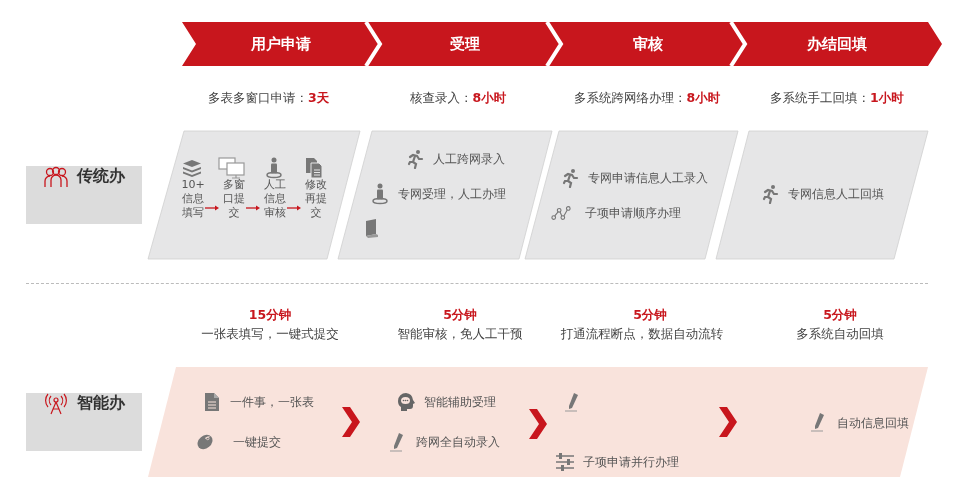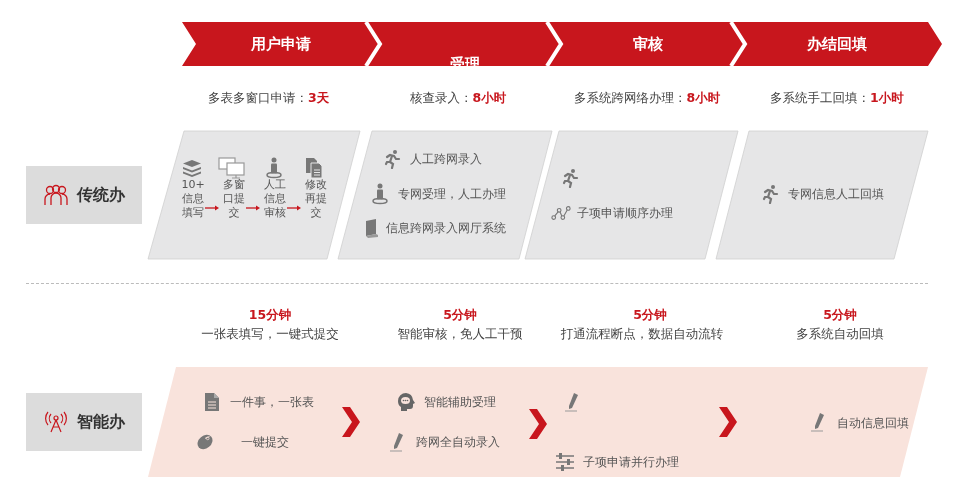--- a/index.html
+++ b/index.html
@@ -5,21 +5,21 @@
   html, body { margin:0; padding:0; background:#ffffff; }
   body { width:962px; height:496px; position:relative; overflow:hidden;
          font-family:"DejaVu Sans","Liberation Sans",sans-serif; color:#444; }
   .abs { position:absolute; }
   .stage-svg { position:absolute; left:0; top:0; }
   .stage-label { position:absolute; top:22px; height:44px; line-height:44px;
                  color:#fff; font-weight:bold; font-size:15px; text-align:center; }
   .duration { position:absolute; top:90px; font-size:12.5px; color:#444; white-space:nowrap; }
   .duration .val { color:#c8161d; font-weight:bold; }
   .row-label { position:absolute; left:26px; width:116px; height:58px; background:#dcdcdc;
-               display:flex; align-items:center; justify-content:center; font-size:16px;
+               display:flex; justify-content:center; font-size:16px;
                font-weight:bold; color:#333; gap:8px; }
   .item { position:absolute; display:flex; align-items:center; gap:8px;
           font-size:12px; color:#555; white-space:nowrap; }
   .icon { display:inline-flex; width:20px; height:20px; align-items:center; justify-content:center; }
   .step-col { position:absolute; top:178px; width:30px; text-align:center; font-size:11px;
               color:#555; line-height:14px; }
   .small-arrow { position:absolute; top:204px; width:16px; height:8px; }
   .divider { position:absolute; left:26px; top:283px; width:902px; border-top:1px dashed #bbb; }
   .time { position:absolute; top:307px; font-size:12.5px; font-weight:bold; color:#c8161d; text-align:center; }
   .desc { position:absolute; top:326px; font-size:12.5px; color:#444; text-align:center; white-space:nowrap; }
@@ -40,21 +40,21 @@
 
   <polygon points="184,131 360,131 327,259 148,259" fill="#e6e6e7" stroke="#cfcfcf" stroke-width="0.8"></polygon>
   <polygon points="372,131 552,131 519,259 338,259" fill="#e6e6e7" stroke="#cfcfcf" stroke-width="0.8"></polygon>
   <polygon points="559,131 738,131 705,259 525,259" fill="#e6e6e7" stroke="#cfcfcf" stroke-width="0.8"></polygon>
   <polygon points="749,131 928,131 894,259 716,259" fill="#e6e6e7" stroke="#cfcfcf" stroke-width="0.8"></polygon>
 
   <polygon points="176,367 928,367 900,477 148,477" fill="#f9e3dc"></polygon>
 </svg>
 
 <div class="stage-label" style="left:196px;width:170px;">用户申请</div>
-<div class="stage-label" style="left:380px;width:170px;margin-top:20px;">受理</div>
+<div class="stage-label" style="left:380px;width:170px;">受理</div>
 <div class="stage-label" style="left:561px;width:174px;">审核</div>
 <div class="stage-label" style="left:745px;width:184px;">办结回填</div>
 
 <div class="duration" style="left:208px;text-align:center;"><span>多表多窗口申请：</span><span class="val">3天</span></div>
 <div class="duration" style="left:410px;"><span>核查录入：</span><span class="val">8小时</span></div>
 <div class="duration" style="left:574px;"><span>多系统跨网络办理：</span><span class="val">8小时</span></div>
 <div class="duration" style="left:770px;"><span>多系统手工回填：</span><span class="val">1小时</span></div>
 
 <div class="row-label" style="top:166px;">
   <span class="icon" style="width:26px;height:22px;">
@@ -137,21 +137,21 @@
 <svg class="small-arrow" style="left:287px;">
     <path d="M0 4h11" stroke="#c8161d" stroke-width="1.3"></path>
     <path d="M10 1.5l4 2.5-4 2.5z" fill="#c8161d"></path>
   </svg>
 <div class="step-col" style="left:301px;">
   <div>修改</div>
     <div>再提</div>
     <div>交</div>
 </div>
 
-<div class="item" style="left:382px;top:149px;">
+<div class="item" style="left:405px;top:149px;">
   <span class="icon">
     <svg width="20" height="20" viewBox="0 0 20 20">
         <g fill="none" stroke="#777" stroke-width="2.2" stroke-linecap="round">
           <path d="M8 6l4 1 2 3 3 0"></path>
           <path d="M10 7l-2 6 3 2-1 4"></path>
           <path d="M8 13l-3 0-1 2"></path>
           <path d="M8 6l-3 2"></path>
         </g>
         <circle cx="13" cy="3" r="2" fill="#777"></circle>
       </svg>
@@ -170,37 +170,37 @@
   </span>
   <span>专网受理，人工办理</span>
 </div>
 <div class="item" style="left:362px;top:218px;gap:4px;">
   <span class="icon">
     <svg width="16" height="20" viewBox="0 0 16 20">
         <path d="M2 3l10-2v15l-10 2z" fill="#777"></path>
         <path d="M2 18l10-2 2 1v2l-10 1z" fill="#999"></path>
       </svg>
   </span>
-  <span>信息跨网录入网厅系统</span>
 </div>
 
 <div class="item" style="left:560px;top:168px;">
   <span class="icon">
     <svg width="20" height="20" viewBox="0 0 20 20">
         <g fill="none" stroke="#777" stroke-width="2.2" stroke-linecap="round">
           <path d="M8 6l4 1 2 3 3 0"></path>
           <path d="M10 7l-2 6 3 2-1 4"></path>
           <path d="M8 13l-3 0-1 2"></path>
           <path d="M8 6l-3 2"></path>
         </g>
         <circle cx="13" cy="3" r="2" fill="#777"></circle>
       </svg>
   </span>
-</div>
-<div class="item" style="left:551px;top:203px;gap:6px;">
+  <span>专网申请信息人工录入</span>
+</div>
+<div class="item" style="left:551px;top:203px;gap:14px;">
   <span class="icon">
     <svg width="22" height="18" viewBox="0 0 22 18">
         <g fill="none" stroke="#777" stroke-width="1.2">
           <circle cx="3" cy="14" r="2"></circle>
           <circle cx="9" cy="6" r="2"></circle>
           <circle cx="13" cy="14" r="2"></circle>
           <circle cx="19" cy="4" r="2"></circle>
           <path d="M4 12.5l4-5M10 8l2 4.5M14 12.5l4-7"></path>
         </g>
       </svg>
@@ -250,21 +250,21 @@
 <div class="item" style="left:202px;top:392px;">
   <span class="icon">
     <svg width="16" height="20" viewBox="0 0 16 20">
         <path d="M1 1h9l5 5v13H1z" fill="#777"></path>
         <path d="M10 1v5h5" fill="#aaa"></path>
         <path d="M4 10h8M4 13h8M4 16h8" stroke="#f9e3dc" stroke-width="1.2"></path>
       </svg>
   </span>
   <span>一件事，一张表</span>
 </div>
-<div class="item" style="left:195px;top:432px;gap:26px;">
+<div class="item" style="left:195px;top:432px;gap:18px;">
   <span class="icon">
     <svg width="22" height="20" viewBox="0 0 22 20">
         <ellipse cx="11" cy="10" rx="9" ry="7" transform="rotate(-40 11 10)" fill="#777"></ellipse>
         <path d="M11 6l5 -2" stroke="#f9e3dc" stroke-width="1"></path>
         <circle cx="14" cy="6" r="1.5" fill="none" stroke="#f9e3dc" stroke-width="0.8"></circle>
       </svg>
   </span>
   <span>一键提交</span>
 </div>
 

